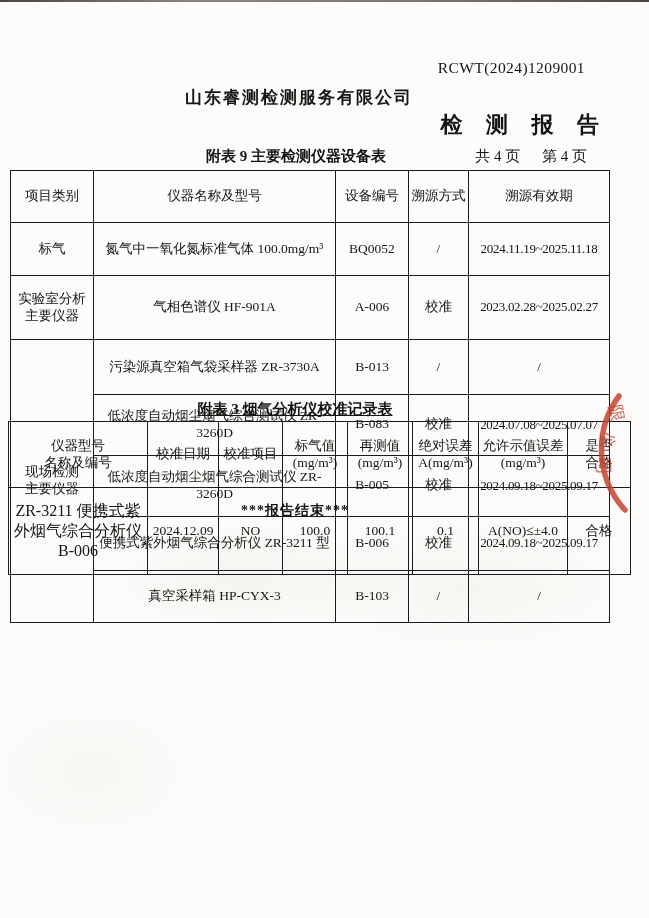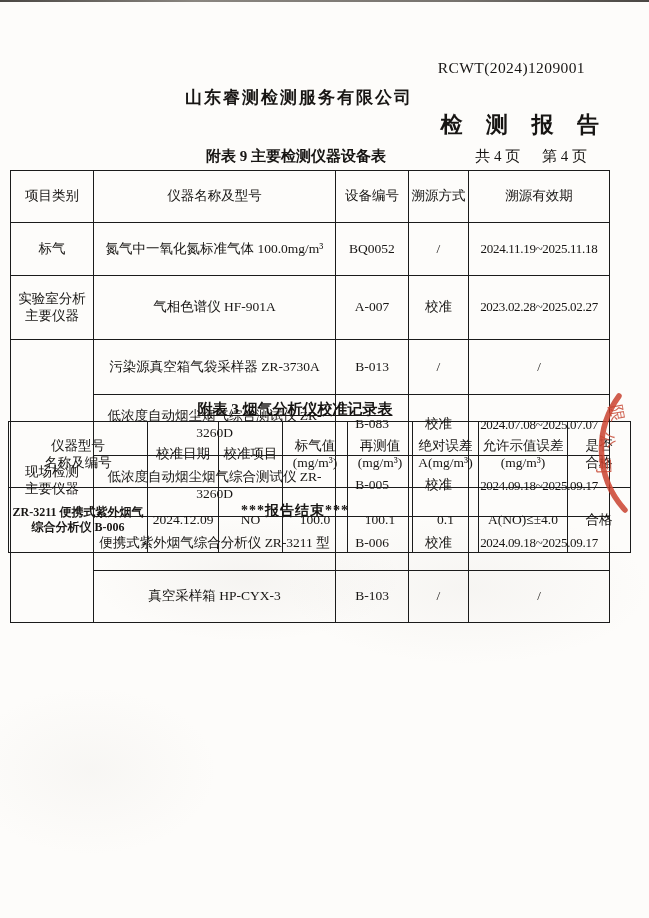--- a/index.html
+++ b/index.html
@@ -34,21 +34,21 @@
   .t1 tr.r2 td{height:28px;}
   .t1 tr.r3 td,.t1 tr.r4 td,.t1 tr.r5 td{height:27px;}
   .t1 tr.r6 td{height:25px;text-align:center;}
   .t1 td.dates{font-size:13px;letter-spacing:-0.3px;padding:0 1px;}
 
   .t2{left:8px;top:421px;width:582px;font-size:13.5px;}
   .t2 .k1{width:134px;} .t2 .k2{width:66px;} .t2 .k3{width:59px;} .t2 .k4{width:60px;margin-left:24px;}
   .t2 .k5{width:60px;} .t2 .k6{width:61px;} .t2 .k7{width:84px;} .t2 .k8{width:58px;}
   .t2 tr.hr td{height:39px;}
   .t2 tr.dr td{height:38px;}
-  .t2 td.inst{font-size:12px;font-weight:bold;}
+  .t2 td.inst{font-size:16px;}
 
   .stamp{position:absolute;left:575px;top:388px;width:74px;height:135px;pointer-events:none;}
 </style>
 </head>
 <body>
 
 <div class="page">
   <div class="scan-edge-top"></div>
 
   <div class="report-no">RCWT(2024)1209001</div>
@@ -74,21 +74,21 @@
       <td>标气</td>
       <td>氮气中一氧化氮标准气体 100.0mg/m³</td>
       <td>BQ0052</td>
       <td>/</td>
       <td class="dates">2024.11.19~2025.11.18</td>
     </tr>
     <tr class="r1">
       <td>实验室分析
 主要仪器</td>
       <td>气相色谱仪 HF-901A</td>
-      <td>A-007</td>
+      <td>A-006</td>
       <td>校准</td>
       <td class="dates">2023.02.28~2025.02.27</td>
     </tr>
     <tr class="r2">
       <td rowspan="5">现场检测
 主要仪器</td>
       <td>污染源真空箱气袋采样器 ZR-3730A</td>
       <td>B-013</td>
       <td>/</td>
       <td class="dates">/</td>

